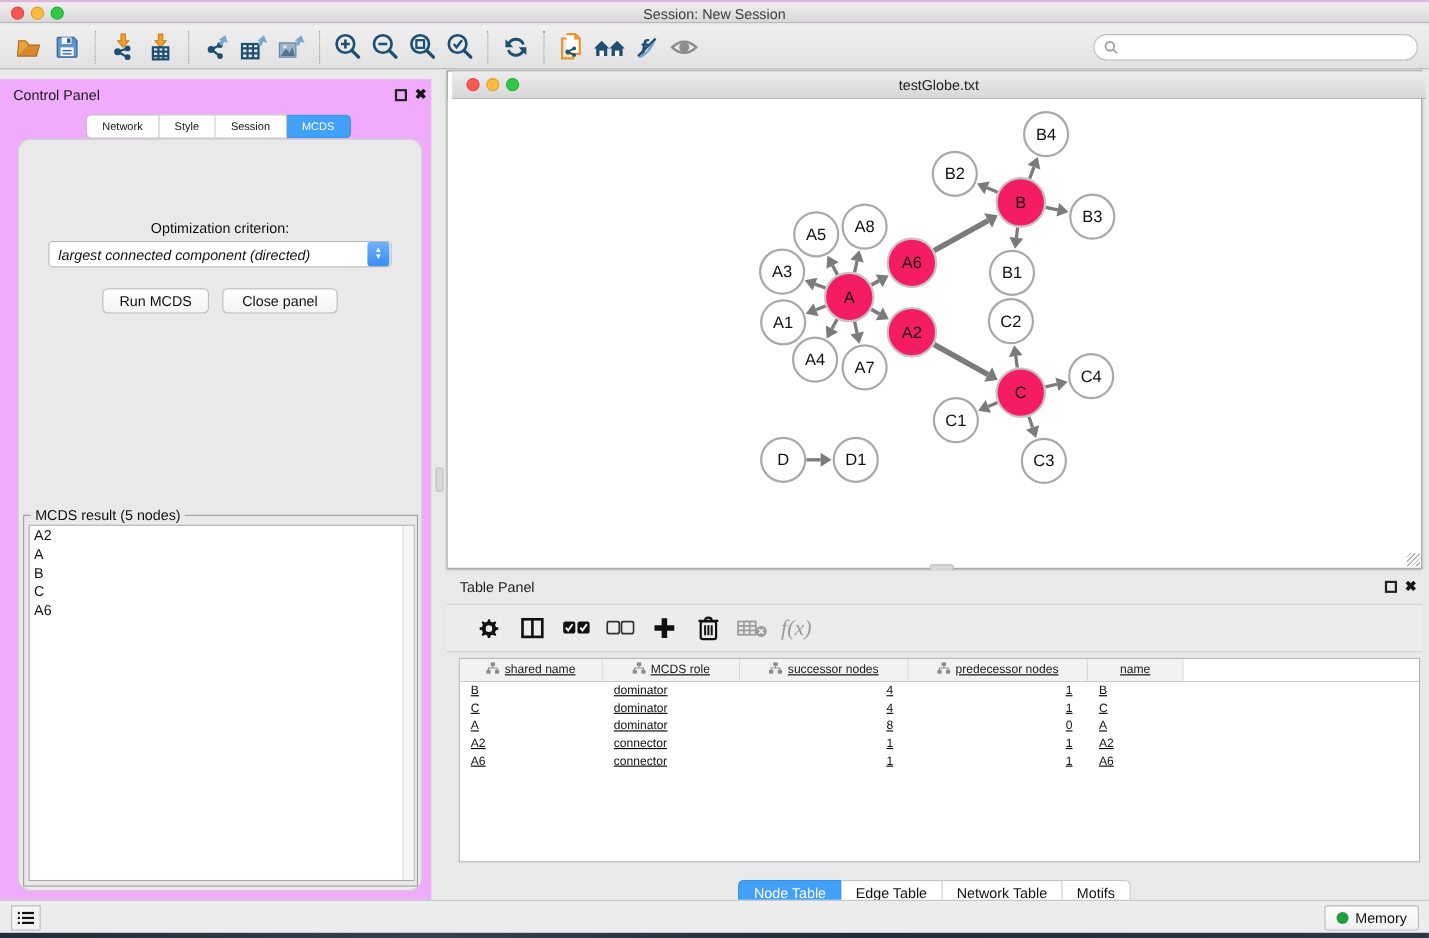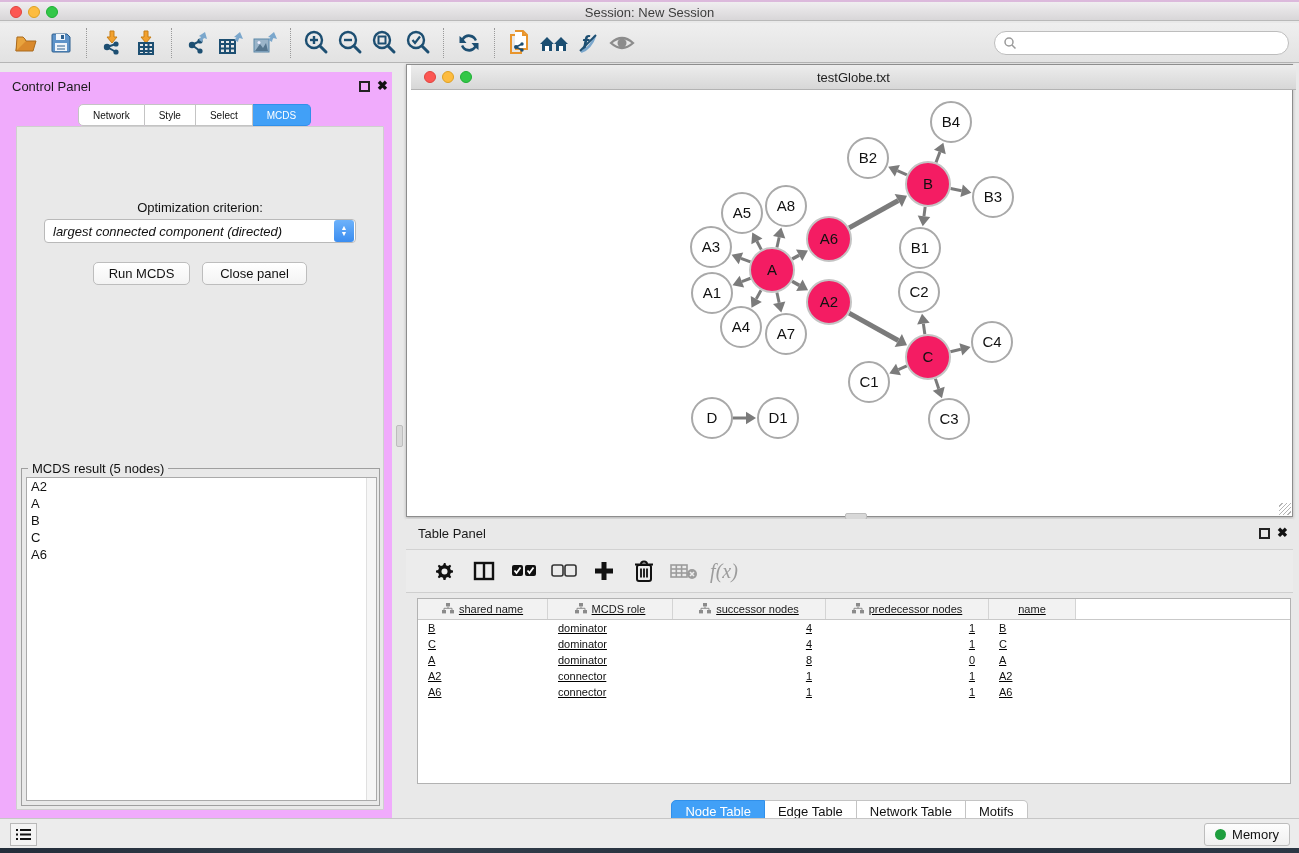--- a/index.html
+++ b/index.html
@@ -36,21 +36,21 @@
   .close-ico { position:absolute; top:6px; font-size:13px; font-weight:bold; color:#111; cursor:pointer; }
 
   .tabs-row { position:absolute; left:78px; top:32px; height:22px; display:flex; }
   .tab { height:22px; padding:0 14px; font-size:10px; display:flex; align-items:center;
     background:#fff; border:1px solid #c4c4c4; border-left:none; color:#111; cursor:pointer; }
   .tab:first-child { border-left:1px solid #c4c4c4; border-radius:5px 0 0 5px; }
   .tab:last-child { border-radius:0 5px 5px 0; }
   .tab.active { background:#41a0f7; border-color:#3190ea; color:#fff; }
 
   .cp-box { position:absolute; left:16px; top:54px; width:368px; height:684px;
-    background:#e9e9e9; border:1px solid #cfcfcf; border-radius:1px; }
+    background:#e9e9e9; border:1px solid #cfcfcf; border-radius:12px; }
   .opt-label { position:absolute; left:0; width:100%; top:73px; text-align:center; font-size:13px; color:#111; }
   .dropdown { position:absolute; left:27px; top:92px; width:312px; height:24px; background:#fff;
     border:1px solid #b9b9b9; border-radius:4px; display:flex; align-items:center; cursor:pointer; }
   .dropdown .val { flex:1; font-size:13px; padding-left:8px; color:#111; white-space:nowrap; overflow:hidden;font-style:italic; }
   .dropdown .stepper { width:20px; height:22px; background:linear-gradient(#6db2fb,#3b8df0);
     border-radius:3px; margin-right:1px; display:flex; flex-direction:column; align-items:center;
     justify-content:center; color:#fff; font-size:7px; line-height:6px; }
   .btn { position:absolute; height:23px; background:linear-gradient(#ffffff,#f3f3f3);
     border:1px solid #bdbdbd; border-radius:5px; font-size:13px; color:#111;
     display:flex; align-items:center; justify-content:center; cursor:pointer; }
@@ -278,21 +278,21 @@
 
 <div id="control-panel">
   <div class="panel-titlebar">
     <span class="panel-title">Control Panel</span>
     <span class="float-ico" style="left:359px"></span>
     <span class="close-ico" style="left:377px">✖</span>
   </div>
   <div class="tabs-row">
     <div class="tab">Network</div>
     <div class="tab">Style</div>
-    <div class="tab">Select</div>
+    <div class="tab">Session</div>
     <div class="tab active">MCDS</div>
   </div>
   <div class="cp-box">
     <div class="opt-label">Optimization criterion:</div>
     <div class="dropdown">
       <span class="val">largest connected component (directed)</span>
       <span class="stepper">
           <span>▲</span>
           <span>▼</span>
         </span>

